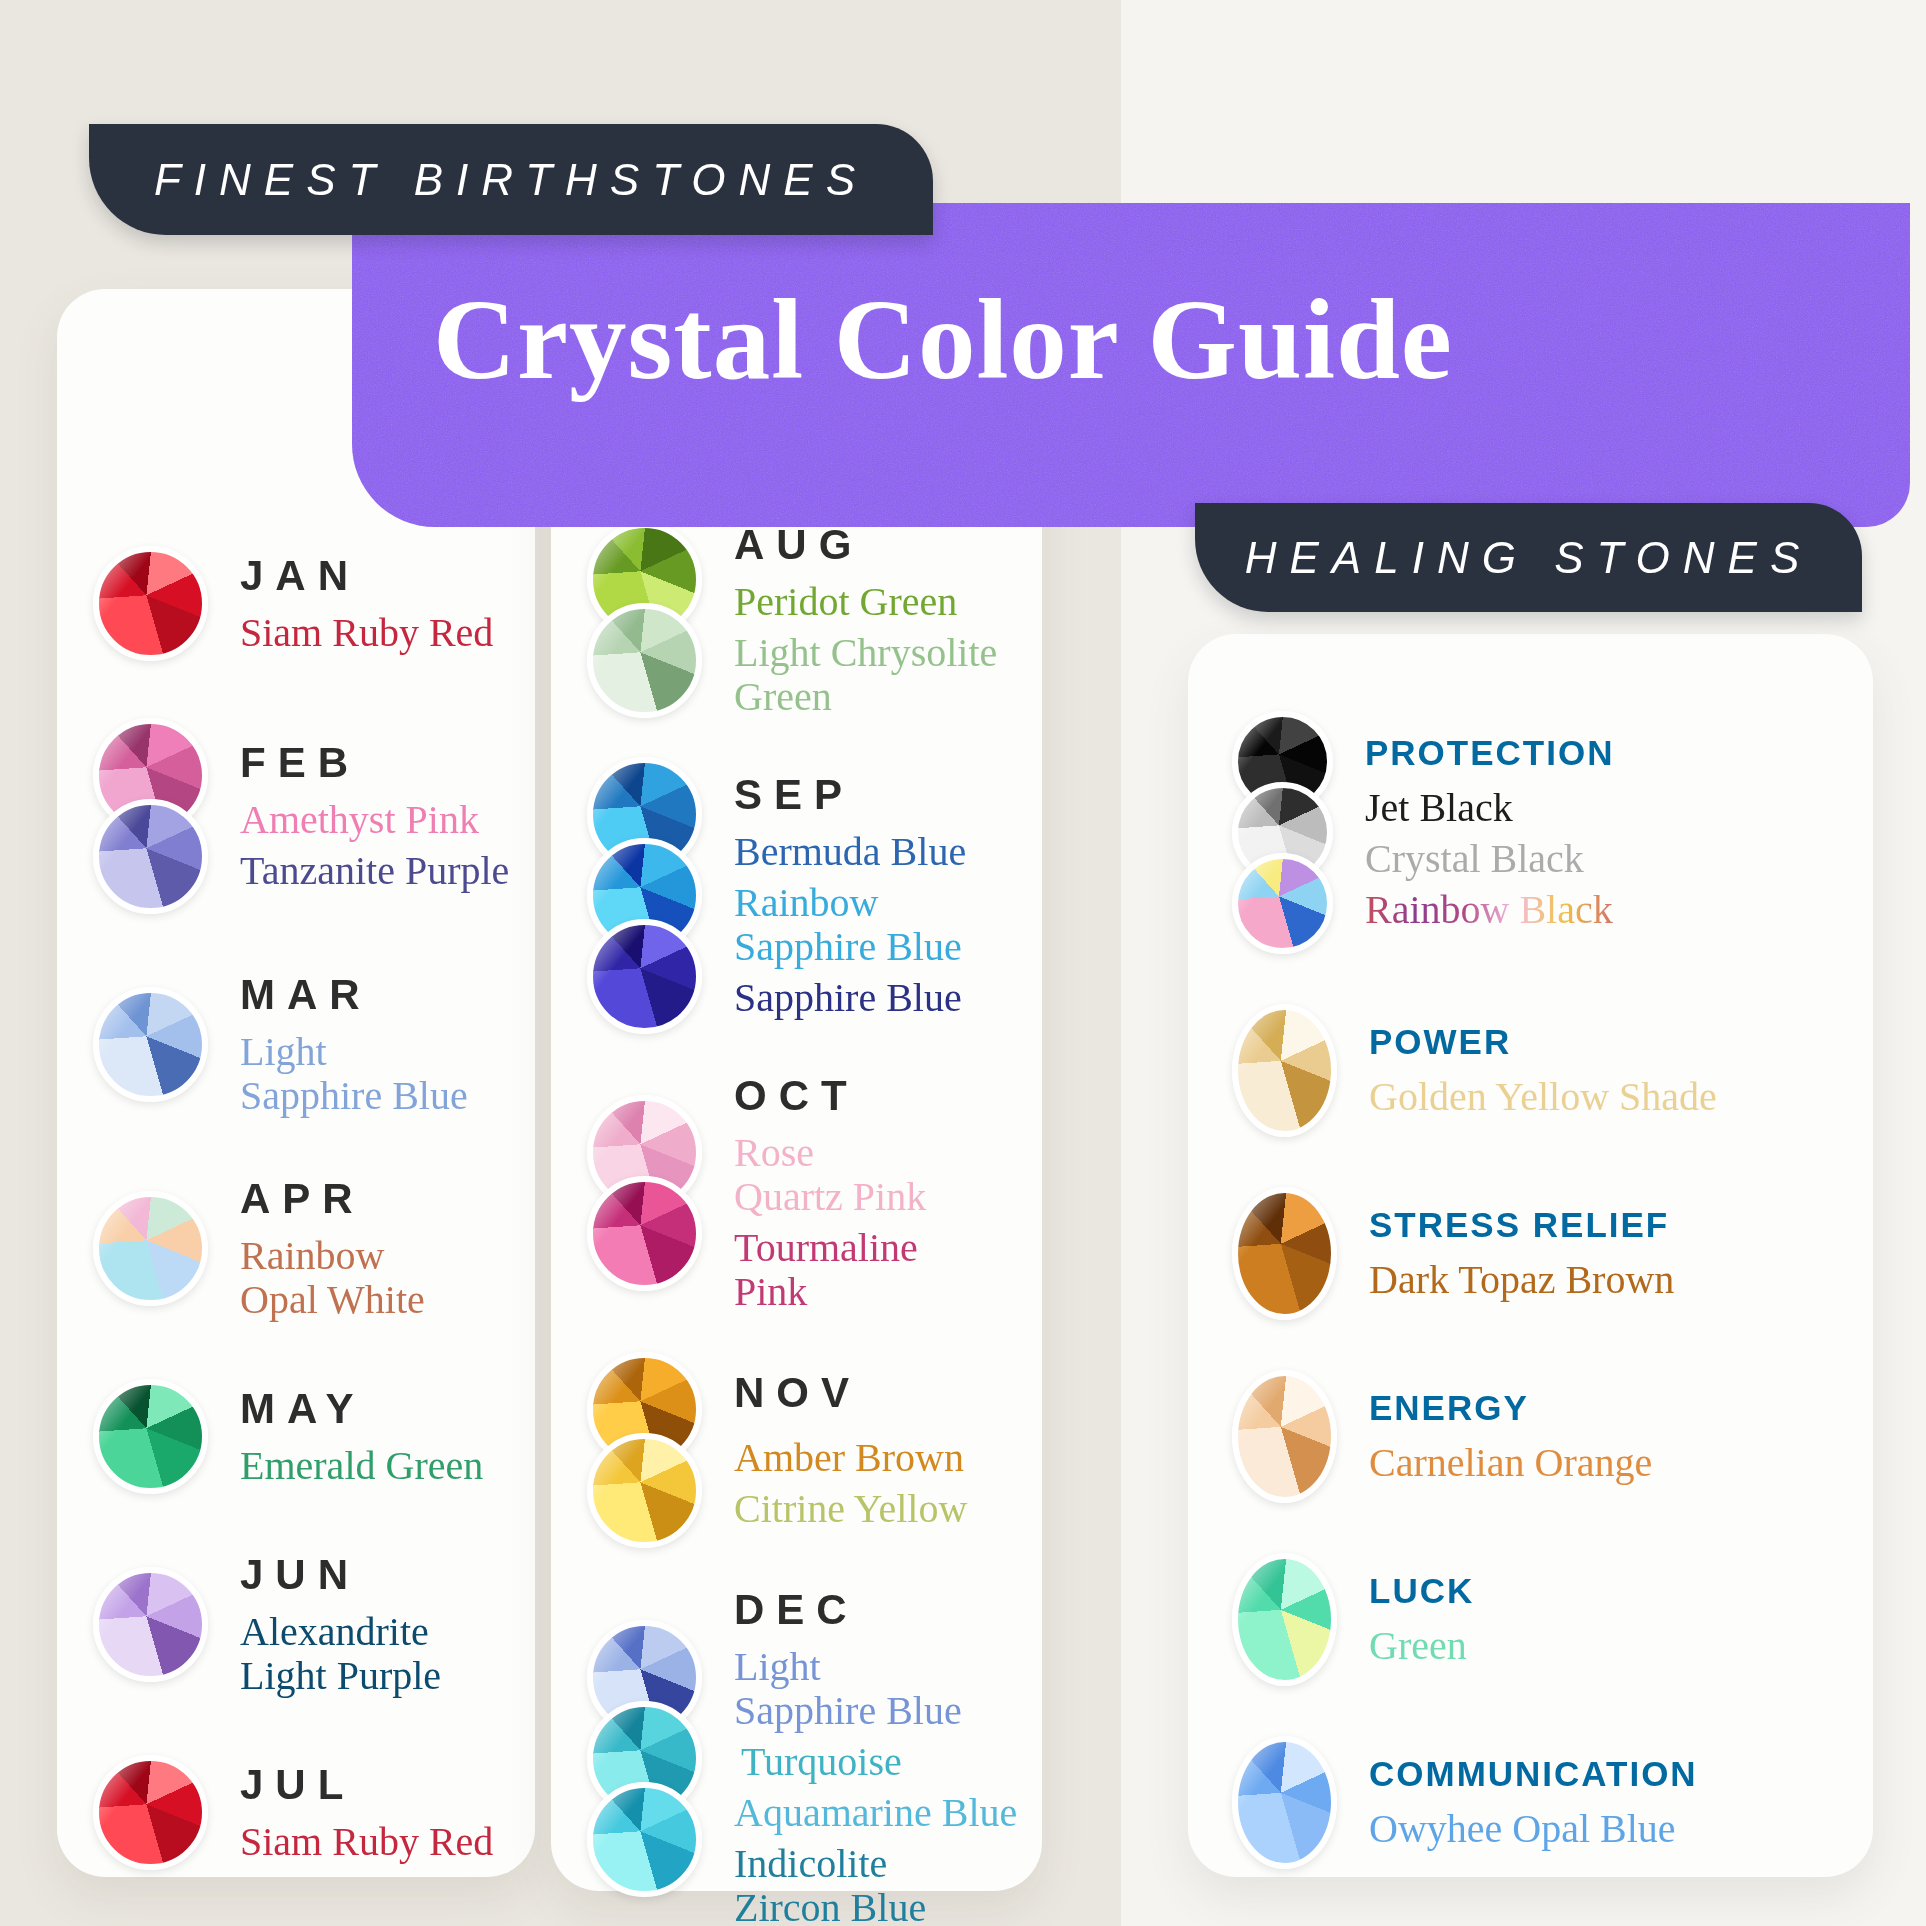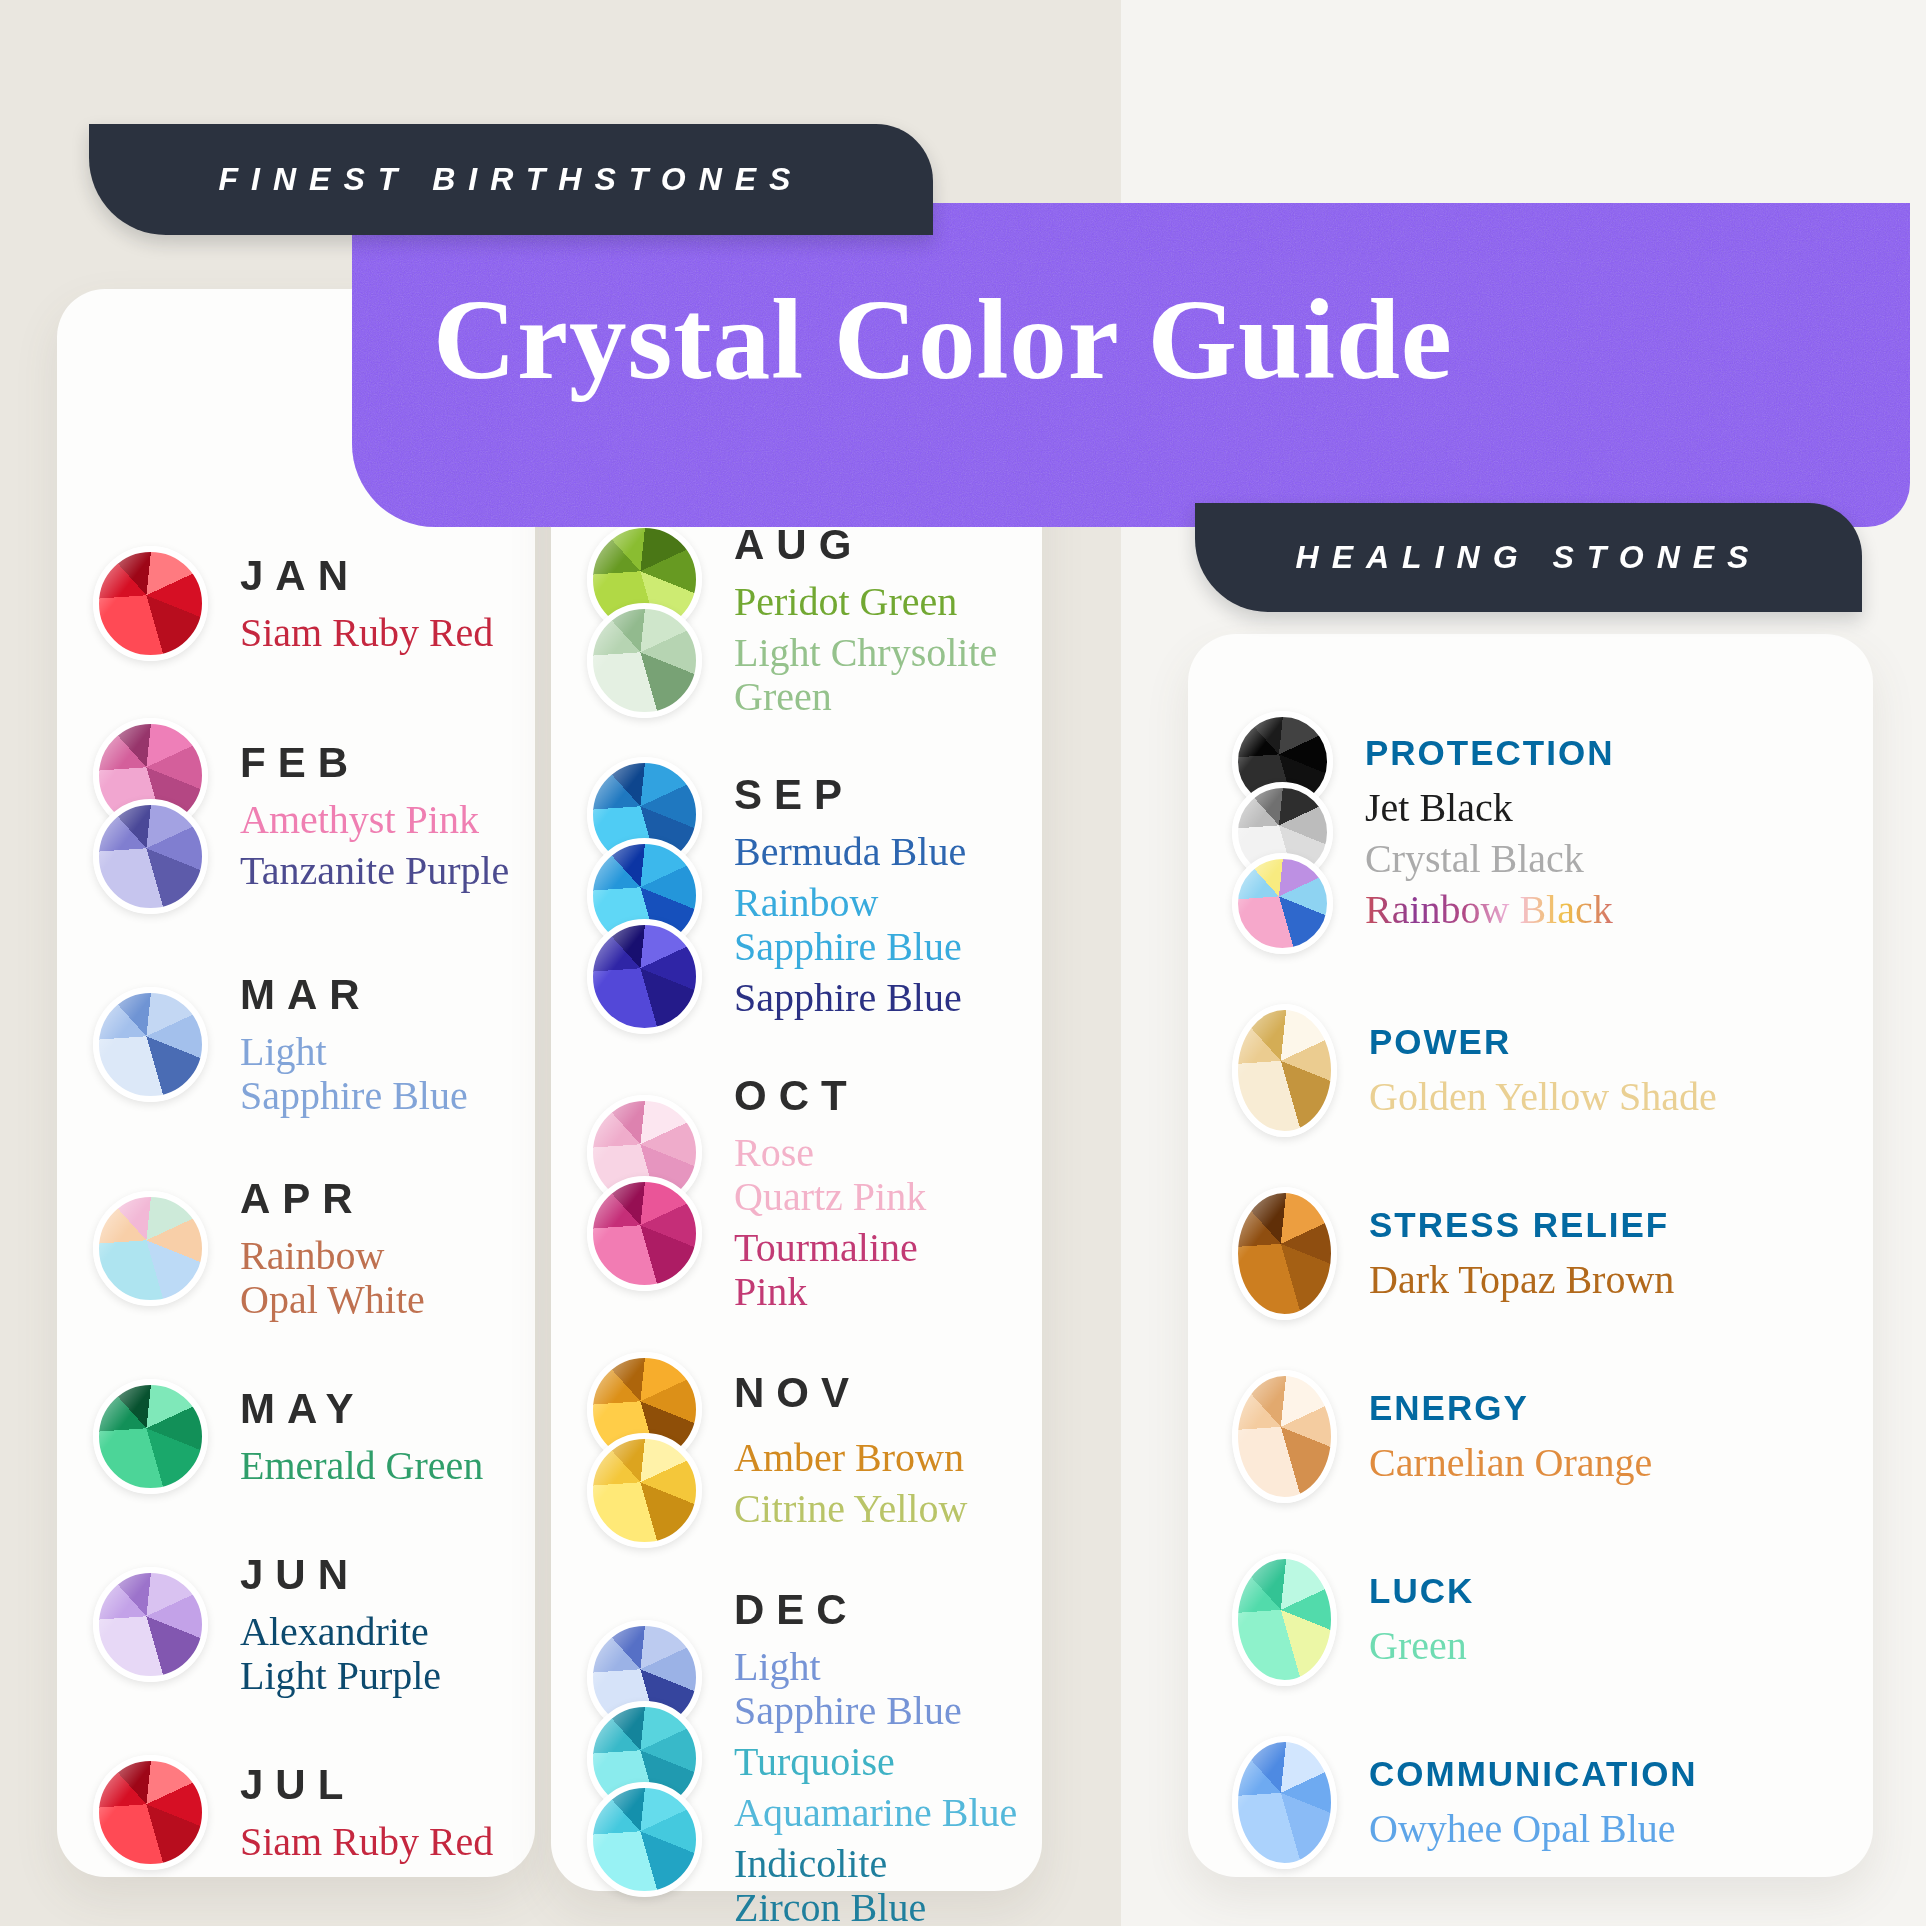--- a/index.html
+++ b/index.html
@@ -52,21 +52,21 @@
     font-family:"Liberation Serif",serif;font-size:115px;
     margin:0 0 51px 81px;letter-spacing:1px;
   }
   .tag{
     position:absolute;background:#2b323f;z-index:3;
     display:flex;align-items:center;justify-content:center;
     box-shadow:0 8px 18px rgba(20,25,35,.18);
   }
   #banner-finest{left:89px;top:124px;width:844px;height:111px;border-radius:0 57px 0 77px}
   #banner-healing{left:1195px;top:503px;width:667px;height:109px;border-radius:0 53px 0 73px}
-  .tag-label{color:#fff;font-style:italic;font-weight:700;font-size:32px;letter-spacing:13px;white-space:nowrap}
+  .tag-label{color:#fff;font-style:italic;font-weight:400;font-size:44px;letter-spacing:13px;white-space:nowrap}
 </style>
 </head>
 <body>
 
 <div class="bg-right"></div>
 
 <div id="banner-slate">
   <svg class="noise" xmlns="http://www.w3.org/2000/svg" viewBox="0 0 1574 327" width="1558" height="324">
     <filter id="grain">
         <feTurbulence type="fractalNoise" baseFrequency="0.9" numOctaves="2" stitchTiles="stitch"></feTurbulence>
@@ -221,21 +221,21 @@
   <div class="entry">
     <div class="gems">
       <div class="gem" style="background: linear-gradient(128deg, rgba(255, 255, 255, 0.5) 6%, rgba(255, 255, 255, 0) 30%), conic-gradient(from 220deg at 46% 42%, rgb(214, 227, 249) 0deg, rgb(214, 227, 249) 46deg, rgb(155, 178, 230) 46deg, rgb(155, 178, 230) 98deg, rgb(86, 112, 198) 98deg, rgb(86, 112, 198) 146deg, rgb(188, 203, 240) 146deg, rgb(188, 203, 240) 205deg, rgb(155, 178, 230) 205deg, rgb(155, 178, 230) 252deg, rgb(54, 69, 158) 252deg, rgb(54, 69, 158) 304deg, rgb(214, 227, 249) 304deg, rgb(214, 227, 249) 360deg);"></div>
       <div class="gem" style="background: linear-gradient(128deg, rgba(255, 255, 255, 0.5) 6%, rgba(255, 255, 255, 0) 30%), conic-gradient(from 220deg at 46% 42%, rgb(138, 235, 237) 0deg, rgb(138, 235, 237) 46deg, rgb(56, 185, 201) 46deg, rgb(56, 185, 201) 98deg, rgb(20, 132, 155) 98deg, rgb(20, 132, 155) 146deg, rgb(88, 212, 222) 146deg, rgb(88, 212, 222) 205deg, rgb(56, 185, 201) 205deg, rgb(56, 185, 201) 252deg, rgb(32, 154, 176) 252deg, rgb(32, 154, 176) 304deg, rgb(138, 235, 237) 304deg, rgb(138, 235, 237) 360deg);"></div>
       <div class="gem" style="background: linear-gradient(128deg, rgba(255, 255, 255, 0.5) 6%, rgba(255, 255, 255, 0) 30%), conic-gradient(from 220deg at 46% 42%, rgb(152, 242, 244) 0deg, rgb(152, 242, 244) 46deg, rgb(68, 201, 222) 46deg, rgb(68, 201, 222) 98deg, rgb(20, 144, 172) 98deg, rgb(20, 144, 172) 146deg, rgb(101, 220, 236) 146deg, rgb(101, 220, 236) 205deg, rgb(68, 201, 222) 205deg, rgb(68, 201, 222) 252deg, rgb(34, 164, 196) 252deg, rgb(34, 164, 196) 304deg, rgb(152, 242, 244) 304deg, rgb(152, 242, 244) 360deg);"></div>
     </div>
     <div class="txt">
       <div class="month-label">DEC</div>
       <div class="stone-name" style="color: rgb(118, 148, 214);">Light
 Sapphire Blue</div>
-      <div class="stone-name" style="color: rgb(63, 178, 197);">Turquoise</div>
+      <div class="stone-name" style="color: rgb(63, 178, 197); margin-left: 7px;">Turquoise</div>
       <div class="stone-name" style="color: rgb(84, 184, 218);">Aquamarine Blue</div>
       <div class="stone-name" style="color: rgb(31, 127, 157);">Indicolite
 Zircon Blue</div>
     </div>
   </div>
 </div>
 
 <div id="card-right" class="card">
 
   <div class="entry heal-entry">

